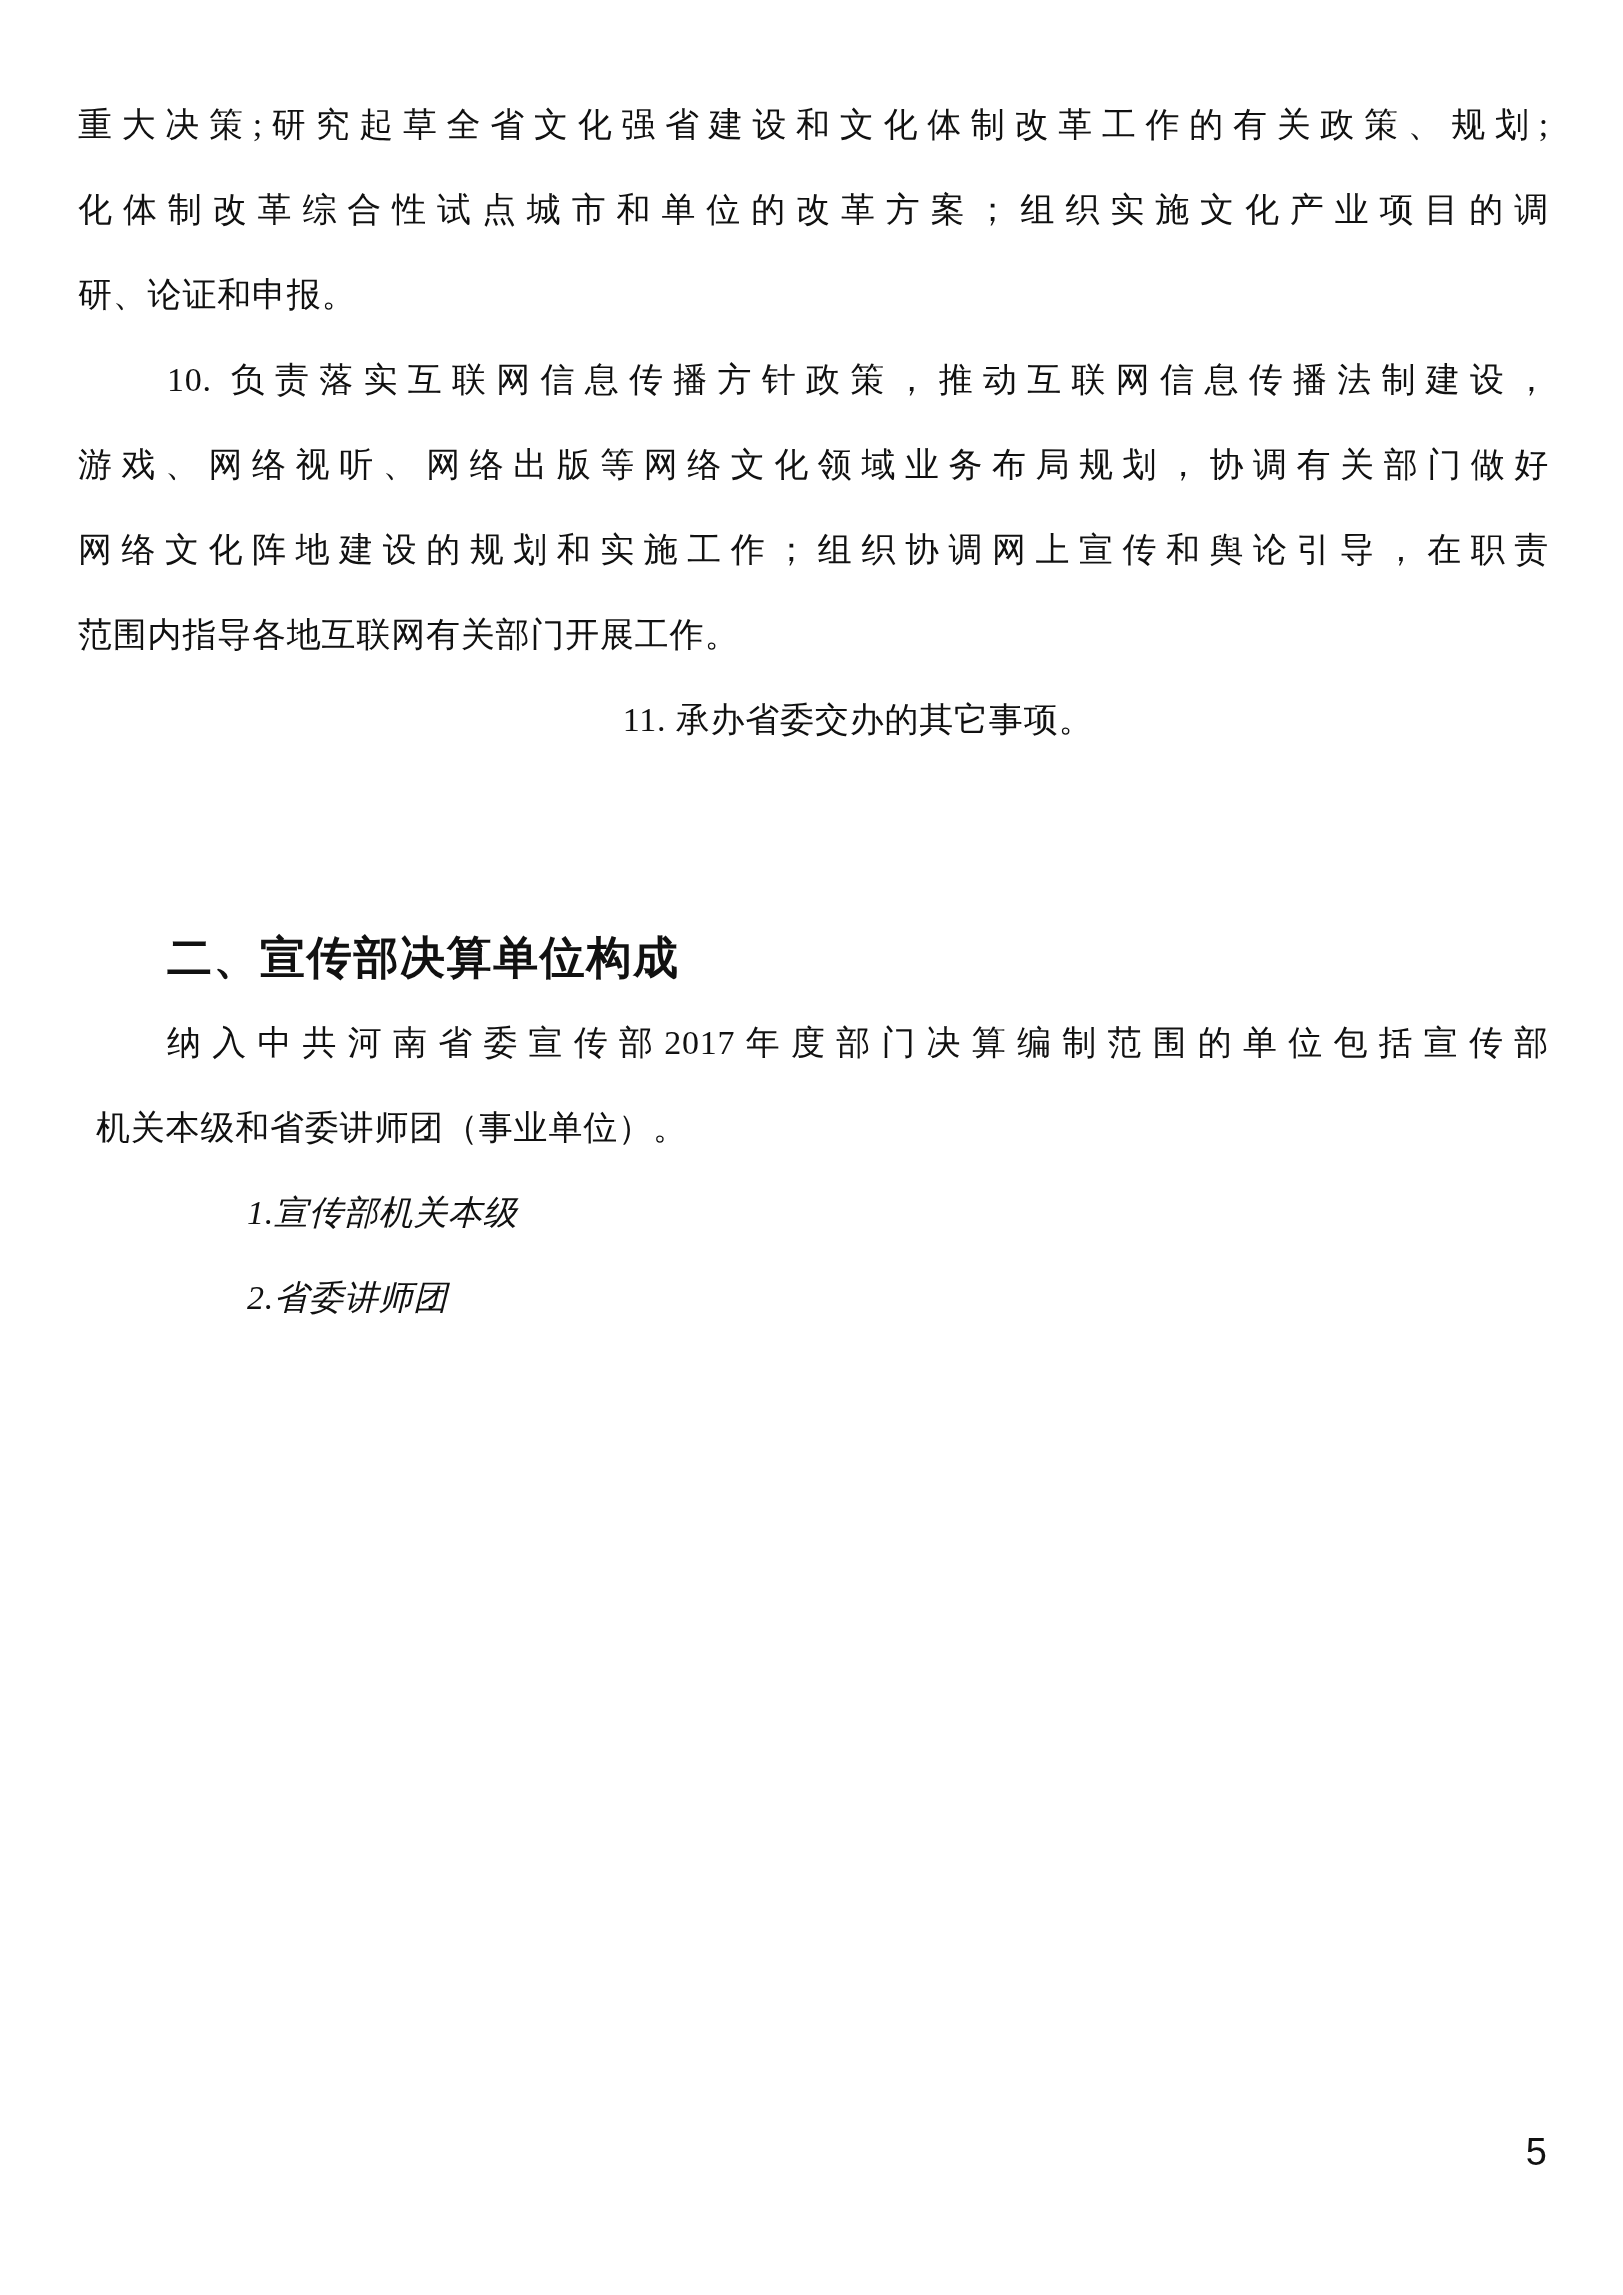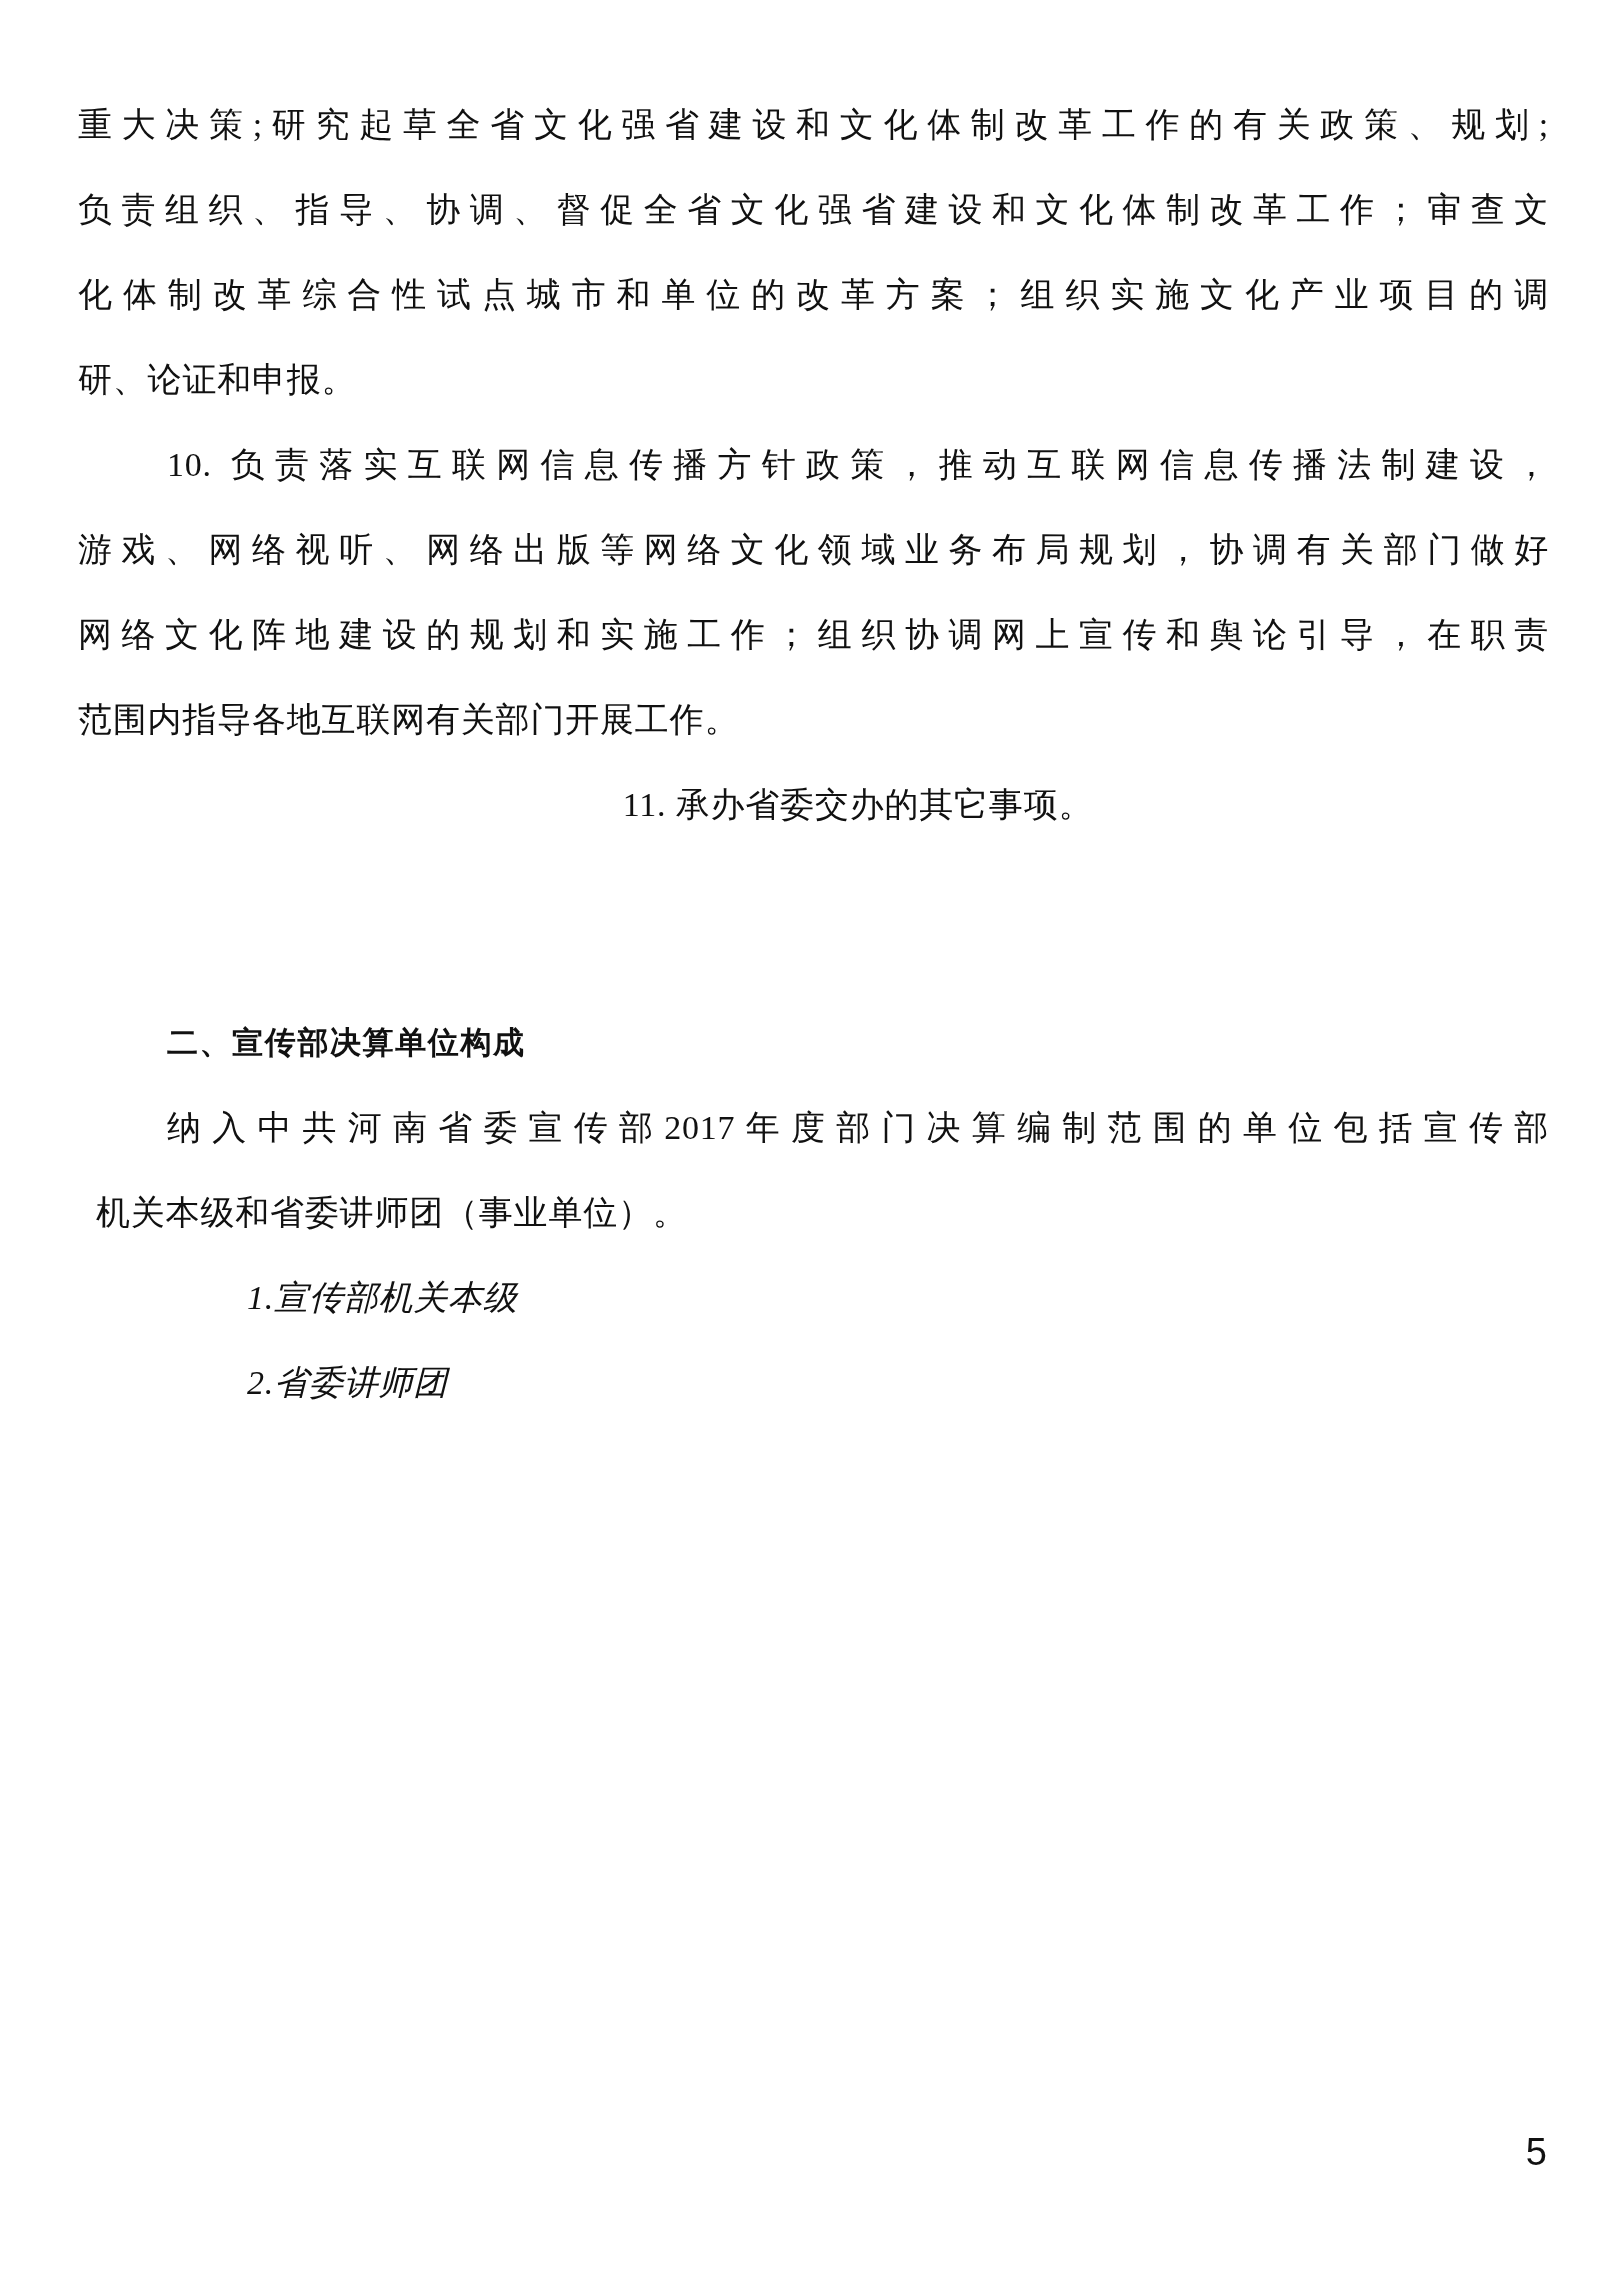--- a/index.html
+++ b/index.html
@@ -43,21 +43,21 @@
   .item {
     padding-left: 169px;
     font-style: italic;
   }
   .spacer {
     height: 153px;
   }
   .heading {
     font-family: "Liberation Sans", sans-serif;
     font-weight: bold;
-    font-size: 31px;
+    font-size: 45px;
     line-height: 85px;
     height: 85px;
     padding-left: 89px;
     letter-spacing: 1.6px;
     white-space: nowrap;
   }
   .page-number {
     position: absolute;
     top: 2133px;
     right: 76px;
@@ -67,21 +67,20 @@
     color: #111111;
   }
 </style>
 </head>
 <body>
 
 <div class="page-body">
 
   <div>
     <div class="line just">重大决策;研究起草全省文化强省建设和文化体制改革工作的有关政策、规划;</div>
-    <div class="line just">负责组织、指导、协调、督促全省文化强省建设和文化体制改革工作；审查文</div>
     <div class="line just">化体制改革综合性试点城市和单位的改革方案；组织实施文化产业项目的调</div>
     <div class="line">研、论证和申报。</div>
   </div>
 
   <div>
     <div class="line just indent">10. 负责落实互联网信息传播方针政策，推动互联网信息传播法制建设，</div>
     <div class="line just">游戏、网络视听、网络出版等网络文化领域业务布局规划，协调有关部门做好</div>
     <div class="line just">网络文化阵地建设的规划和实施工作；组织协调网上宣传和舆论引导，在职责</div>
     <div class="line">范围内指导各地互联网有关部门开展工作。</div>
   </div>

